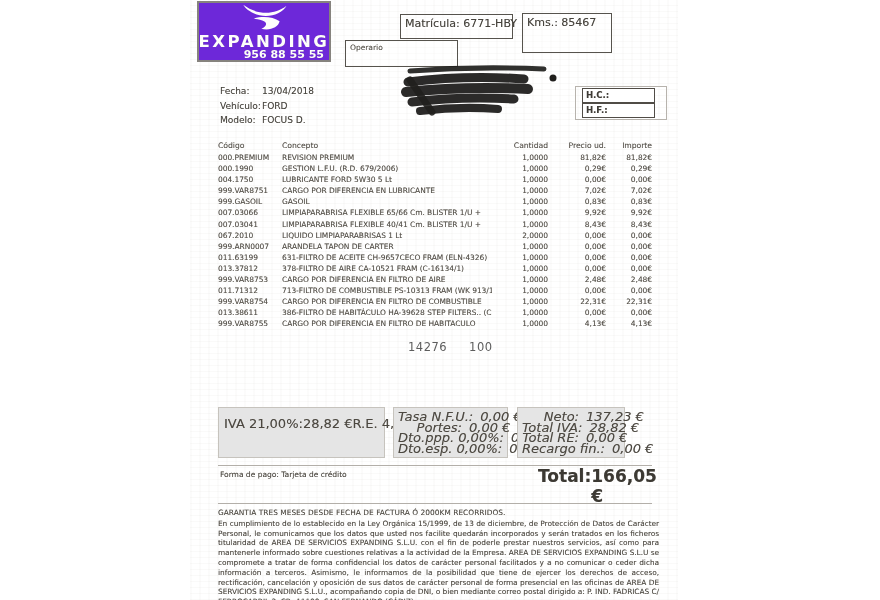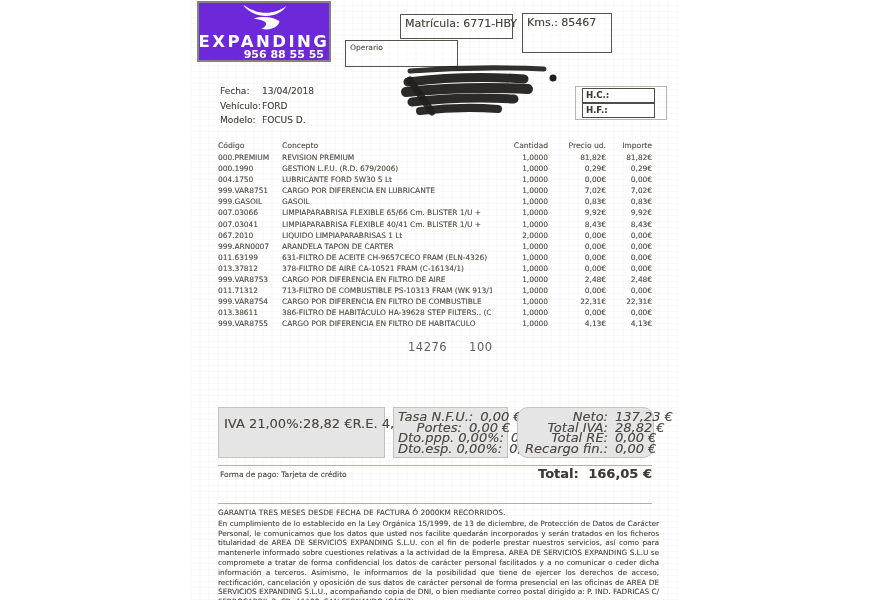--- a/index.html
+++ b/index.html
@@ -45,31 +45,31 @@
   .c-num{text-align:right;}
   
   .stamp{position:absolute;left:408px;top:340px;font-size:11.5px;color:#5d5d5d;display:flex;gap:22px;
     text-shadow:none;letter-spacing:0.5px;}
   
   .tot-box{position:absolute;top:407px;height:51px;background:#e5e5e5;border:1px solid #c6c3bd;
     box-sizing:border-box;font-size:13px;color:#4c4841;}
   .box-iva{left:218px;width:167px;}
   .iva-line{display:flex;padding:8px 5px 0 5px;justify-content:space-between;white-space:nowrap;}
   .box-fees{left:393px;width:115px;}
-  .box-sums{left:517px;width:137px;border-radius:11px;}
+  .box-sums{left:517px;width:108px;}
   .tot-row{display:flex;height:10.6px;line-height:10.6px;padding:0 4px;white-space:nowrap;font-style:italic;}
   .tot-row .tl{flex:1;text-align:right;margin-right:7px;}
   .tot-row .tv{width:34px;text-align:right;}
   .box-fees .pad,.box-sums .pad{padding-top:4px;}
   .divider{position:absolute;left:218px;width:434px;border-top:1px solid #b3afa9;}
   .d1{top:465px;}
   .d2{top:503px;}
   .payment{position:absolute;left:220px;top:470px;font-size:7.5px;color:#4c4841;}
   .grand-total{position:absolute;left:538px;top:466px;width:114px;display:flex;justify-content:space-between;
-    font-size:13px;font-weight:bold;color:#3c3933;}
+    font-size:17px;font-weight:bold;color:#3c3933;}
   
   .footer{position:absolute;left:218px;top:508px;width:441px;font-size:7.3px;color:#4c4841;line-height:9.8px;}
   .footer .warranty{margin-bottom:1px;letter-spacing:0.1px;}
   .footer .legal{text-align:justify;}
 </style>
 </head>
 <body>
 
 <div class="page">
   <div class="scan-noise"></div>

